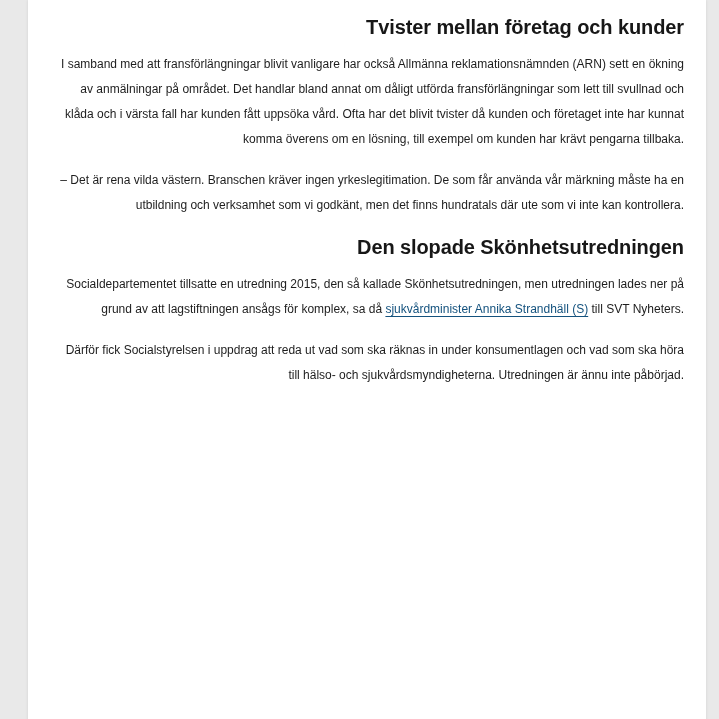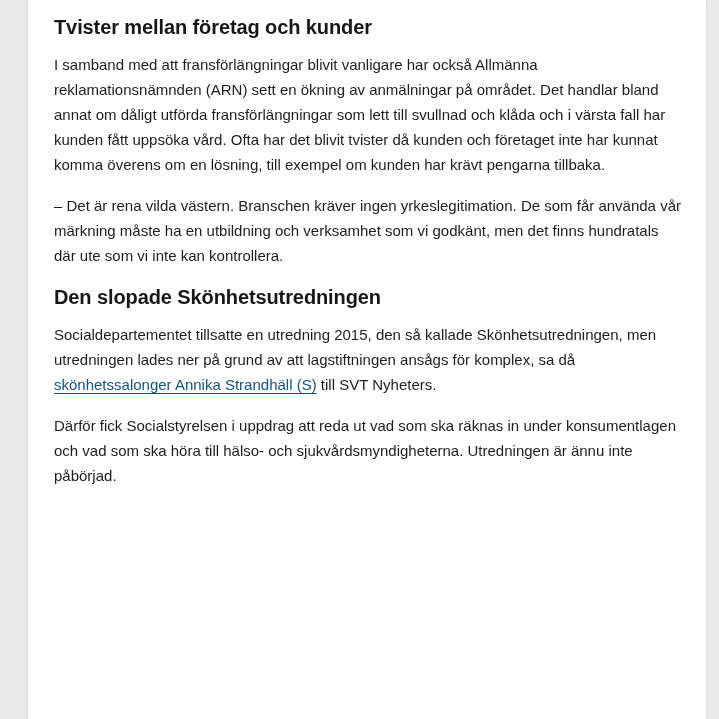--- a/index.html
+++ b/index.html
@@ -14,20 +14,21 @@
     width: 719px;
     height: 719px;
     overflow: hidden;
     background: var(--page-bg);
     font-family: "Liberation Sans", "DejaVu Sans", sans-serif;
   }
   .page {
     position: relative;
     width: 719px;
     height: 717px;
+    text-align: right;
   }
   .card {
     position: absolute;
     left: 28px;
     top: 0;
     width: 678px;
     height: 740px;
     background: var(--card-bg);
     box-shadow: 0 0 3px rgba(0,0,0,0.10);
     padding: 14px 22px 0 26px;
@@ -35,21 +36,21 @@
   .card h2 {
     font-size: 20px;
     line-height: 26px;
     font-weight: 700;
     color: var(--heading);
     letter-spacing: -0.1px;
     margin: 8px 0 8px 0;
   }
   .card h2:first-child { margin-top: 0; }
   .card p {
-    font-size: 15px;
+    font-size: 12px;
     line-height: 25px;
     color: var(--text);
     margin: 12px 0 16px 0;
     max-width: 630px;
   }
   a.link {
     color: var(--link);
     text-decoration: underline;
     text-underline-offset: 3px;
     text-decoration-thickness: 1px;
@@ -66,20 +67,20 @@
 
     <h2>Tvister mellan företag och kunder</h2>
 
     <p>I samband med att fransförlängningar blivit vanligare har också Allmänna reklamationsnämnden (ARN) sett en ökning av anmälningar på området. Det handlar bland annat om dåligt utförda fransförlängningar som lett till svullnad och klåda och i värsta fall har kunden fått uppsöka vård. Ofta har det blivit tvister då kunden och företaget inte har kunnat komma överens om en lösning, till exempel om kunden har krävt pengarna tillbaka.</p>
 
     <p>– Det är rena vilda västern. Branschen kräver ingen yrkeslegitimation. De som får använda vår märkning måste ha en utbildning och verksamhet som vi godkänt, men det finns hundratals där ute som vi inte kan kontrollera.</p>
 
 
     <h2>Den slopade Skönhetsutredningen</h2>
 
-    <p><span>Socialdepartementet tillsatte en utredning 2015, den så kallade Skönhetsutredningen, men utredningen lades ner på grund av att lagstiftningen ansågs för komplex, sa då </span><a class="link" href="#">skönhetssalonger Annika Strandhäll (S)</a><span> till SVT Nyheters.</span></p>
+    <p><span>Socialdepartementet tillsatte en utredning 2015, den så kallade Skönhetsutredningen, men utredningen lades ner på grund av att lagstiftningen ansågs för komplex, sa då </span><a class="link" href="#">sjukvårdminister Annika Strandhäll (S)</a><span> till SVT Nyheters.</span></p>
 
     <p>Därför fick Socialstyrelsen i uppdrag att reda ut vad som ska räknas in under konsumentlagen och vad som ska höra till hälso- och sjukvårdsmyndigheterna. Utredningen är ännu inte påbörjad.</p>
 
 
 
   </article>
 </div>
 
 </body></html>

